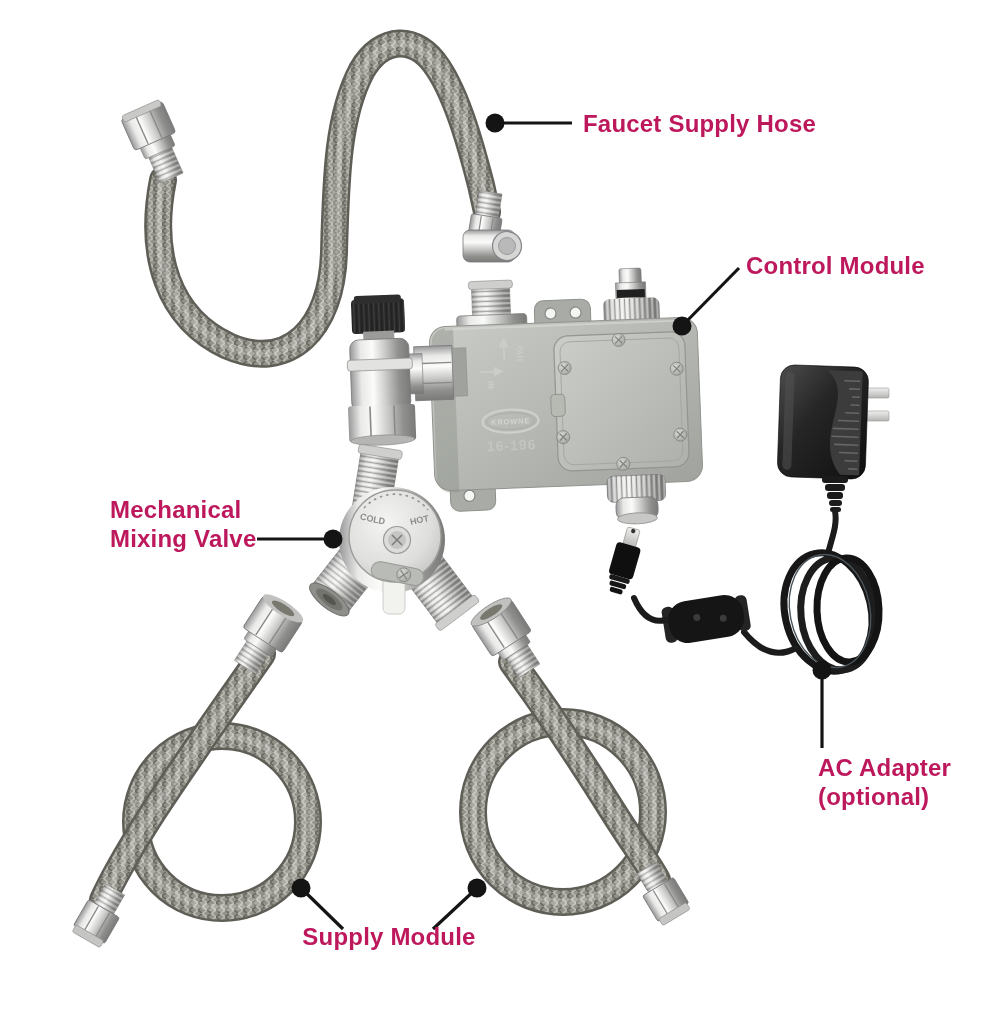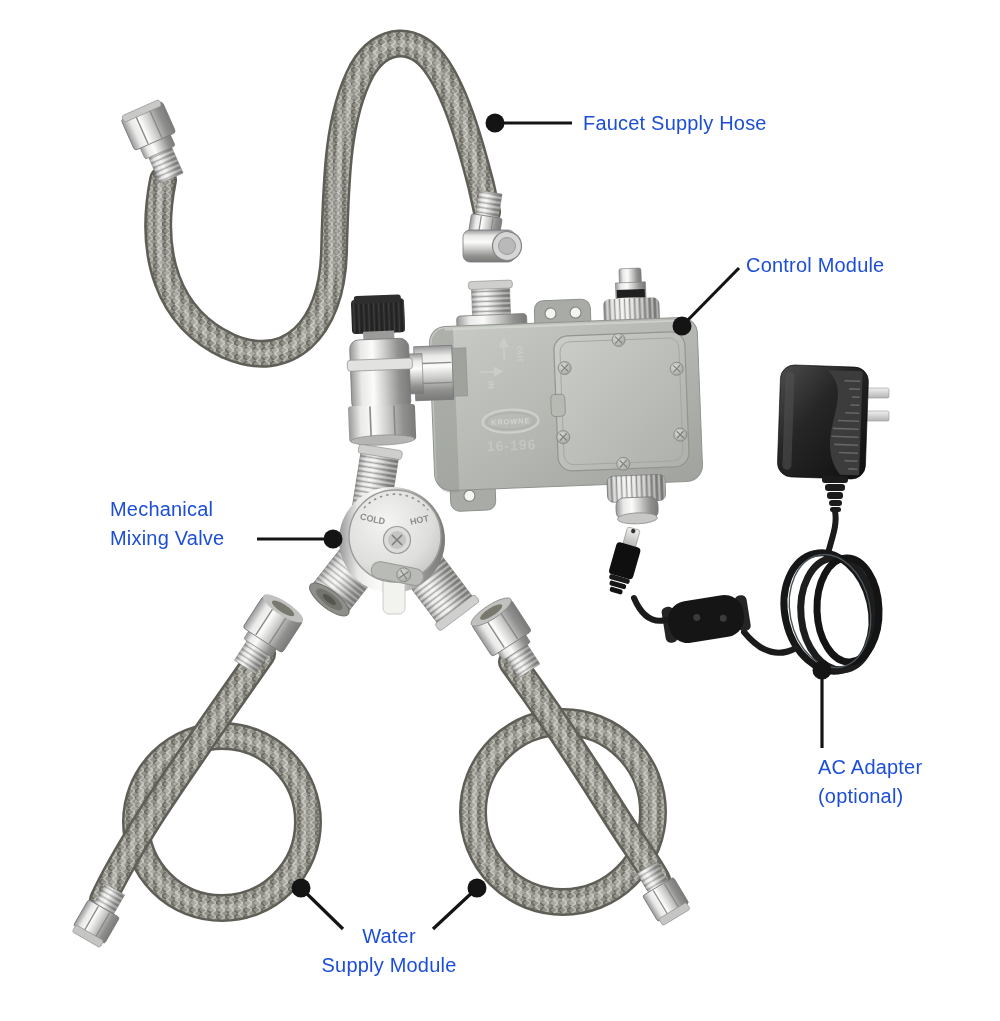--- a/index.html
+++ b/index.html
@@ -1,19 +1,19 @@
 <!DOCTYPE html>
 <html><head>
 <meta charset="utf-8">
 <style>
   html,body{margin:0;padding:0;background:#fff;}
   #stage{position:relative;width:1000px;height:1021px;background:#ffffff;overflow:hidden;
          font-family:"Liberation Sans","DejaVu Sans",sans-serif;}
   #art{position:absolute;left:0;top:0;}
-  .lbl{position:absolute;font-weight:normal;font-size:20px;line-height:29px;color:#1d4ed8;
+  .lbl{position:absolute;font-weight:bold;font-size:24px;line-height:29px;color:#be185d;
        letter-spacing:.2px;white-space:nowrap;}
   .lbl.center{text-align:center;}
 </style>
 </head>
 <body>
 
 <div id="stage">
 
 <svg id="art" width="1000" height="1021" viewBox="0 0 1000 1021">
   <defs>
@@ -386,17 +386,16 @@
 <div class="lbl" style="left:746px;top:251px;">Control Module</div>
 <div class="lbl" style="left:110px;top:495px;">
   <div>Mechanical</div>
   <div>Mixing Valve</div>
 </div>
 <div class="lbl" style="left:770px;top:753px;margin-left:48px;">
   <div>AC Adapter</div>
   <div>(optional)</div>
 </div>
 <div class="lbl center" style="left:299px;top:922px;width:180px;">
-  <div>Water</div>
   <div>Supply Module</div>
 </div>
 
 </div>
 
 </body></html>

